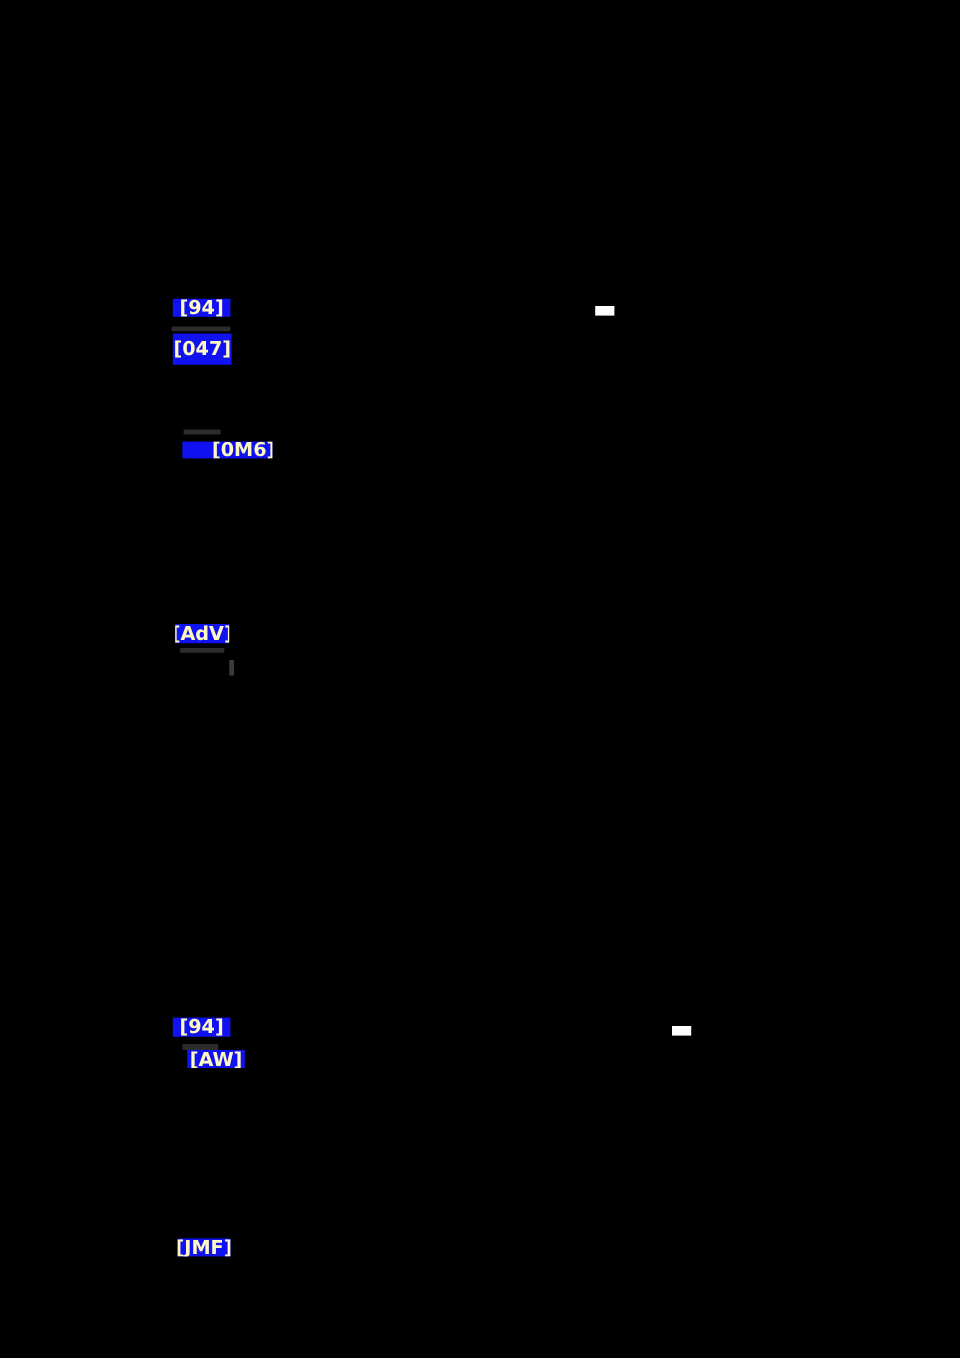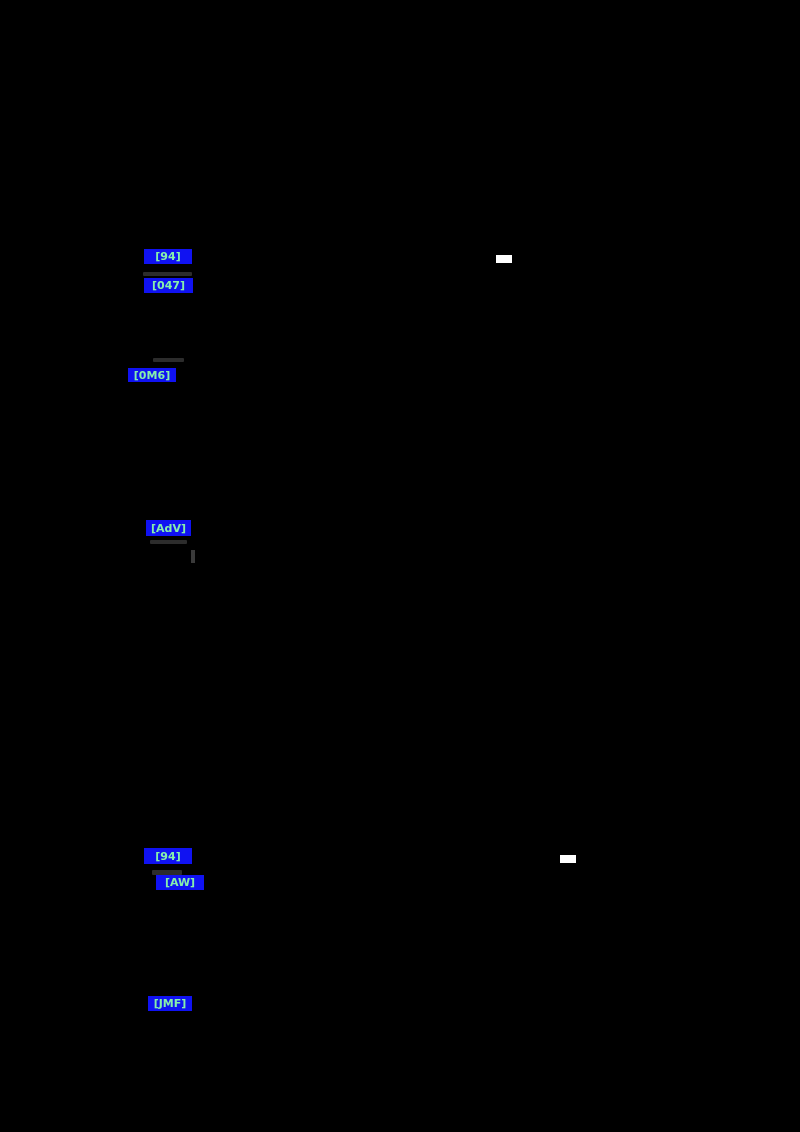--- a/index.html
+++ b/index.html
@@ -12,23 +12,23 @@
     width: 800px;
     height: 1132px;
     background: #000000;
     overflow: hidden;
     font-family: "DejaVu Sans", sans-serif;
   }
   
   .link-chip {
     position: absolute;
     background: #1012f2;
-    color: #86efac;
+    color: #fef9c3;
     font-weight: bold;
-    font-size: 11px;
+    font-size: 16px;
     letter-spacing: 0px;
     text-align: center;
     overflow: hidden;
     white-space: nowrap;
     display: flex;
     align-items: center;
     justify-content: center;
     cursor: pointer;
     line-height: 1;
   }
@@ -45,36 +45,36 @@
   }
   
   .gray-edge {
     position: absolute;
     background: #3a3a3a;
   }
 
   
   #chip-a { left: 144px; top: 249px; width: 48px; height: 15px; }
   #bar-b  { left: 143px; top: 272px; width: 49px; height: 4px;  }
-  #chip-b { left: 144px; top: 278px; width: 49px; height: 15px; }
+  #chip-b { left: 144px; top: 278px; width: 49px; height: 26px; }
   #dash-1 { left: 496px; top: 255px; width: 16px; height: 8px;  }
 
   #bar-c  { left: 153px; top: 358px; width: 31px; height: 4px;  }
-  #chip-c { left: 128px; top: 368px; width: 48px; height: 14px; }
+  #chip-c { left: 152px; top: 368px; width: 48px; height: 14px; padding-left: 27px; }
 
   #bar-d  { left: 150px; top: 540px; width: 37px; height: 4px;  }
   #chip-d { left: 146px; top: 520px; width: 45px; height: 16px; }
   #edge-d { left: 191px; top: 550px; width: 4px;  height: 13px; }
 
   #chip-e { left: 144px; top: 848px; width: 48px; height: 16px; }
   #bar-f  { left: 152px; top: 870px; width: 30px; height: 5px;  }
   #chip-f { left: 156px; top: 875px; width: 48px; height: 15px; }
   #dash-2 { left: 560px; top: 855px; width: 16px; height: 8px;  }
 
-  #chip-g { left: 148px; top: 996px; width: 44px; height: 15px; }
+  #chip-g { left: 148px; top: 1032px; width: 44px; height: 15px; }
 </style>
 </head>
 <body>
 
 <div class="page">
 
   <a class="link-chip" id="chip-a">[94]</a>
 
   <div class="faded-bar" id="bar-b"></div>
 

